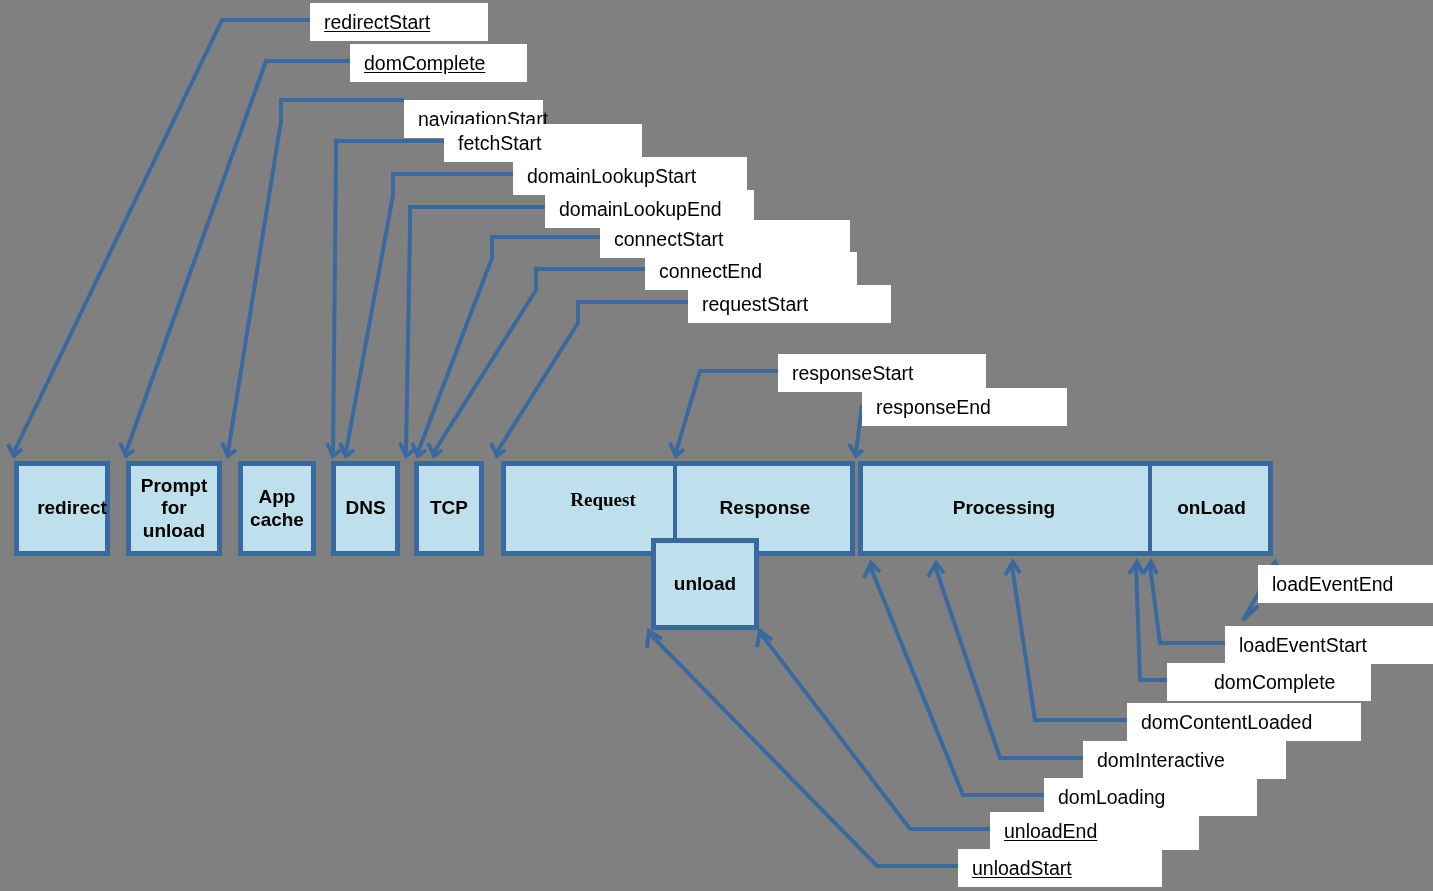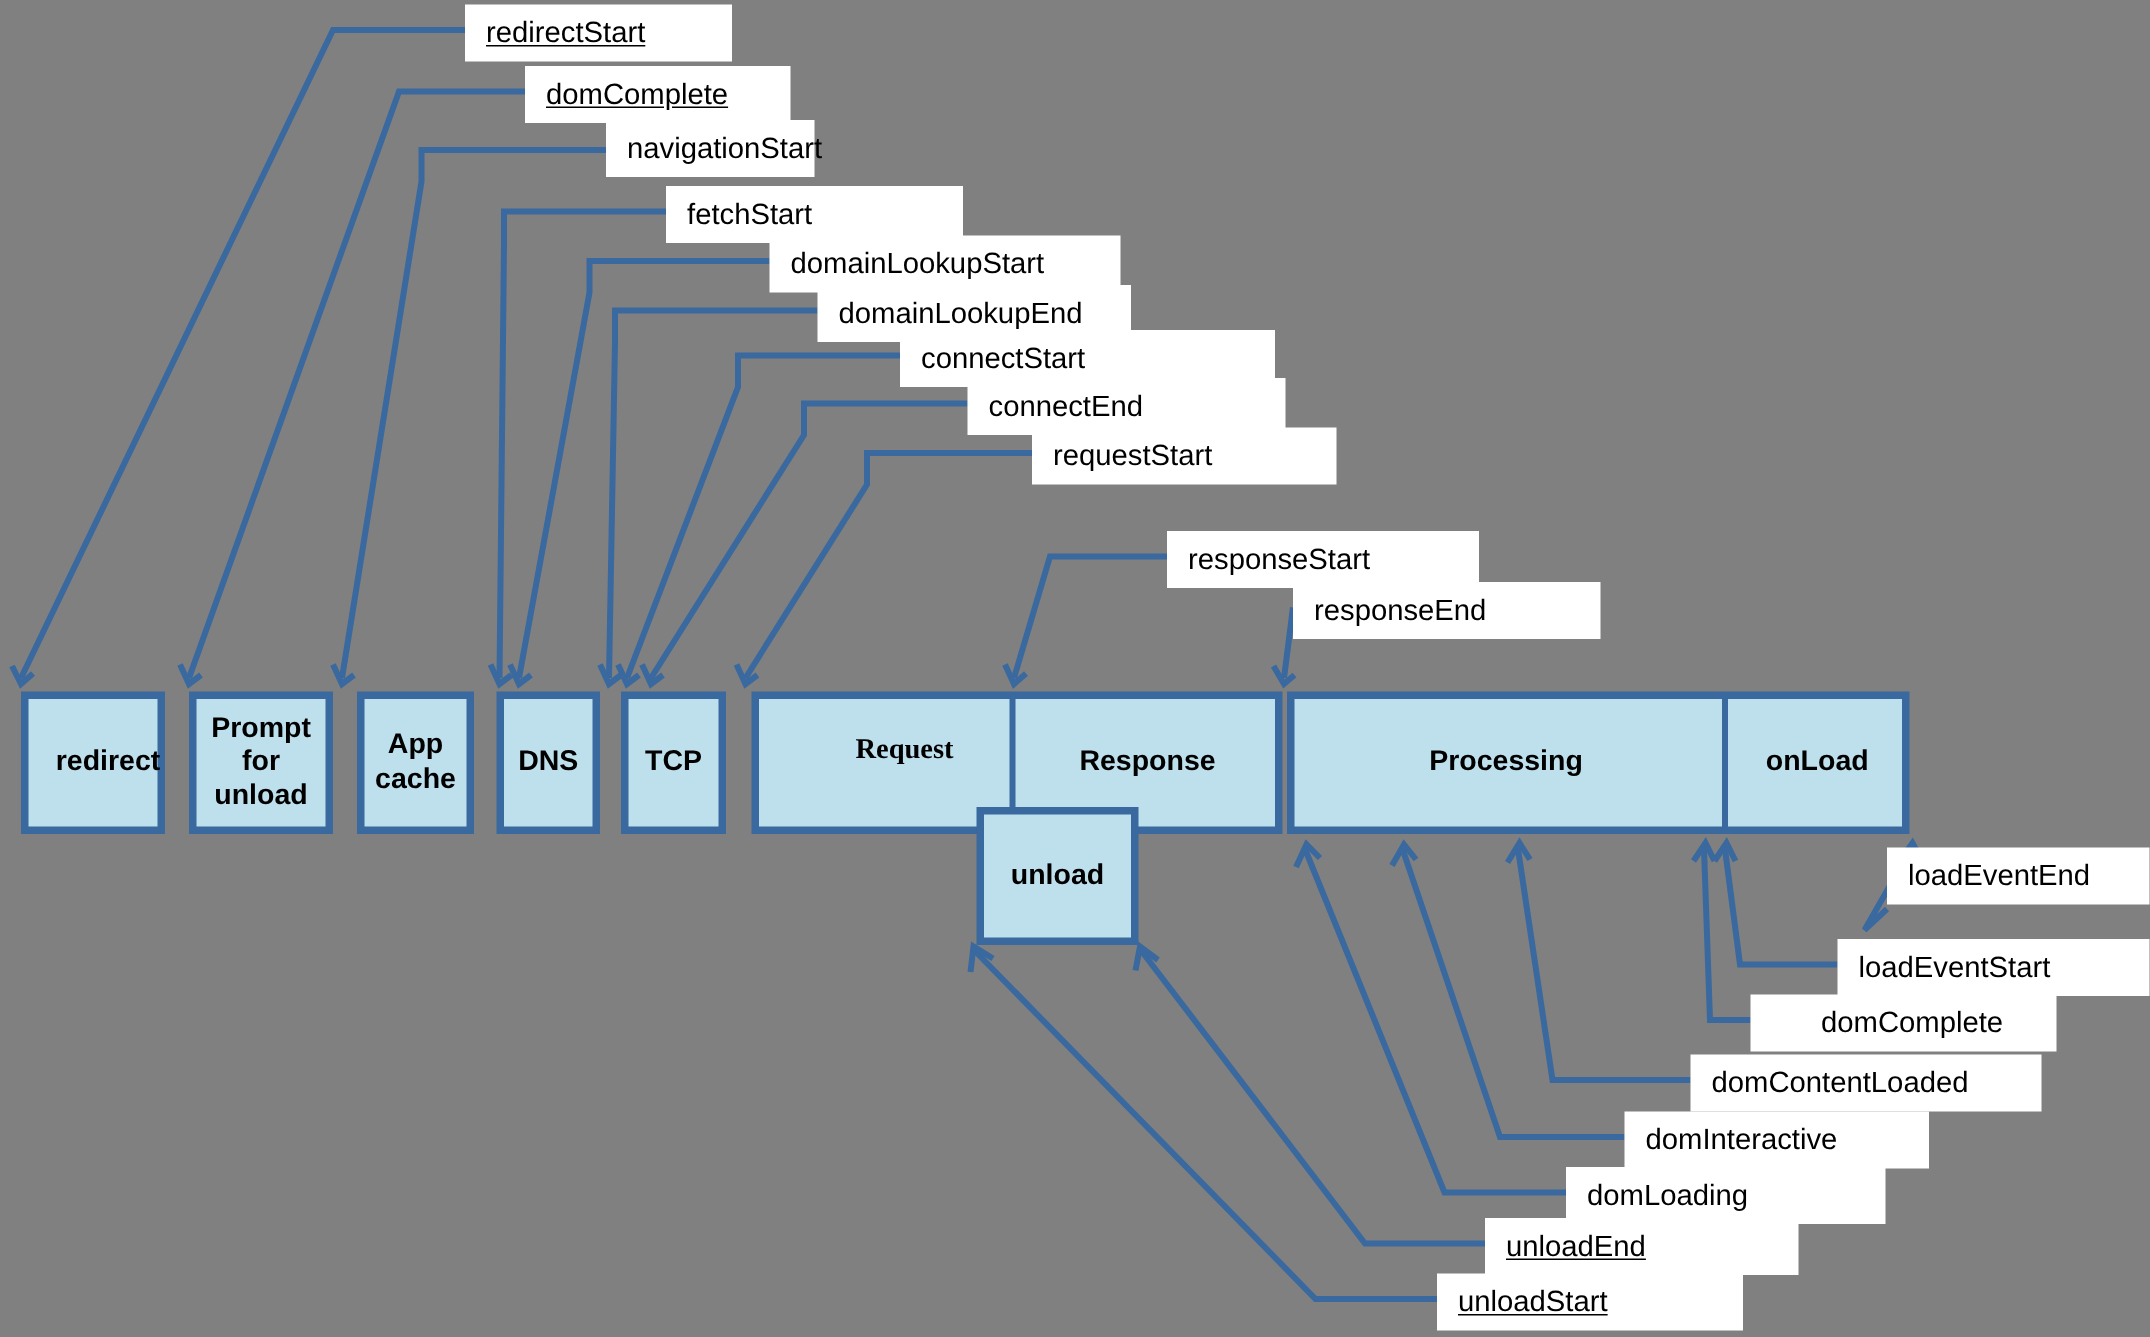--- a/index.html
+++ b/index.html
@@ -174,21 +174,21 @@
       </div>
     </div>
 
   <div id="tag-layer">
       <div class="tag underline" style="left: 310px; top: 3px; width: 178px;">
         <span>redirectStart</span>
       </div>
       <div class="tag underline" style="left: 350px; top: 44px; width: 177px;">
         <span>domComplete</span>
       </div>
-      <div class="tag" style="left: 404px; top: 80px; width: 139px;">
+      <div class="tag" style="left: 404px; top: 100px; width: 139px;">
         <span>navigationStart</span>
       </div>
       <div class="tag" style="left: 444px; top: 124px; width: 198px;">
         <span>fetchStart</span>
       </div>
       <div class="tag" style="left: 513px; top: 157px; width: 234px;">
         <span>domainLookupStart</span>
       </div>
       <div class="tag" style="left: 545px; top: 190px; width: 209px;">
         <span>domainLookupEnd</span>

